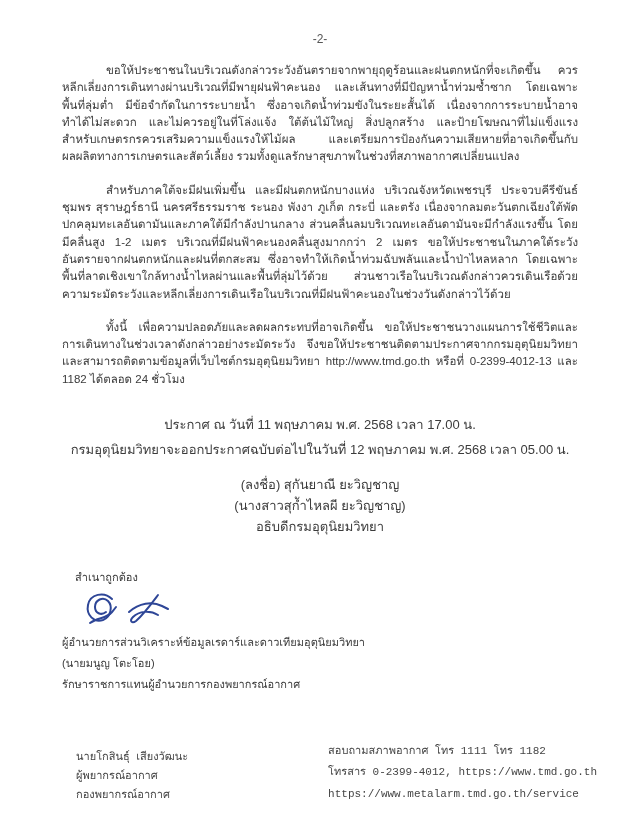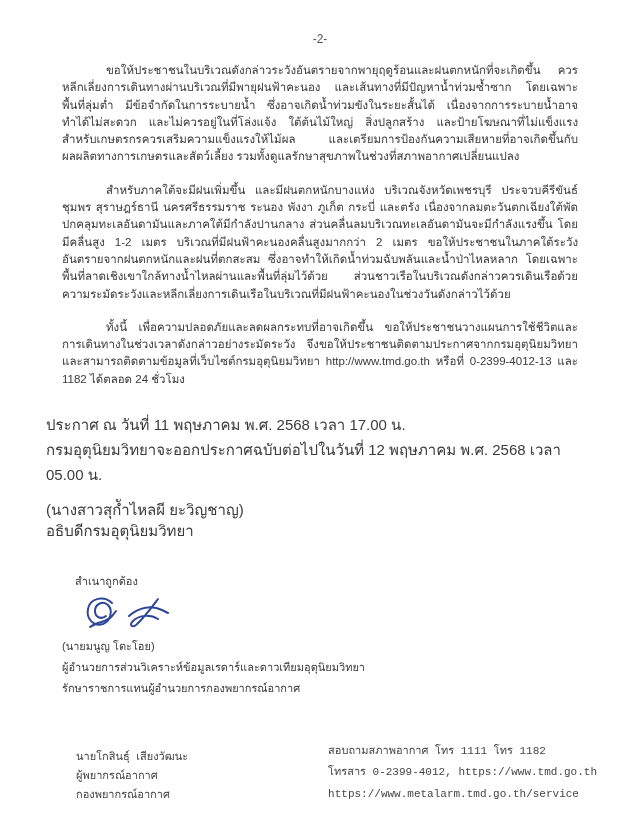--- a/index.html
+++ b/index.html
@@ -27,22 +27,22 @@
   .para {
     margin: 16px;
     font-size: 11.5px;
     line-height: 17.3px;
     text-align: justify;
     text-indent: 44px;
     color: #3b3b3b;
   }
   .para + .para { margin-top: 10px; }
   .center-block {
-    text-align: left;
-    font-size: 15px;
+    text-align: center;
+    font-size: 13px;
     color: #3b3b3b;
   }
   .date-block { margin-top: 24px; line-height: 25px; }
   .sign-block { margin-top: 12px; line-height: 21px; }
   .certify-block {
     margin-top: 30px;
     font-size: 11px;
     line-height: 21px;
   }
   .certify-label { margin-left: 29px; }
@@ -78,35 +78,36 @@
   <p class="para">ขอให้ประชาชนในบริเวณดังกล่าวระวังอันตรายจากพายุฤดูร้อนและฝนตกหนักที่จะเกิดขึ้น ควรหลีกเลี่ยงการเดินทางผ่านบริเวณที่มีพายุฝนฟ้าคะนอง และเส้นทางที่มีปัญหาน้ำท่วมซ้ำซาก โดยเฉพาะพื้นที่ลุ่มต่ำ มีข้อจำกัดในการระบายน้ำ ซึ่งอาจเกิดน้ำท่วมขังในระยะสั้นได้ เนื่องจากการระบายน้ำอาจทำได้ไม่สะดวก และไม่ควรอยู่ในที่โล่งแจ้ง ใต้ต้นไม้ใหญ่ สิ่งปลูกสร้าง และป้ายโฆษณาที่ไม่แข็งแรง สำหรับเกษตรกรควรเสริมความแข็งแรงให้ไม้ผล และเตรียมการป้องกันความเสียหายที่อาจเกิดขึ้นกับผลผลิตทางการเกษตรและสัตว์เลี้ยง รวมทั้งดูแลรักษาสุขภาพในช่วงที่สภาพอากาศเปลี่ยนแปลง</p>
   <p class="para">สำหรับภาคใต้จะมีฝนเพิ่มขึ้น และมีฝนตกหนักบางแห่ง บริเวณจังหวัดเพชรบุรี ประจวบคีรีขันธ์ ชุมพร สุราษฎร์ธานี นครศรีธรรมราช ระนอง พังงา ภูเก็ต กระบี่ และตรัง เนื่องจากลมตะวันตกเฉียงใต้พัดปกคลุมทะเลอันดามันและภาคใต้มีกำลังปานกลาง ส่วนคลื่นลมบริเวณทะเลอันดามันจะมีกำลังแรงขึ้น โดยมีคลื่นสูง 1-2 เมตร บริเวณที่มีฝนฟ้าคะนองคลื่นสูงมากกว่า 2 เมตร ขอให้ประชาชนในภาคใต้ระวังอันตรายจากฝนตกหนักและฝนที่ตกสะสม ซึ่งอาจทำให้เกิดน้ำท่วมฉับพลันและน้ำป่าไหลหลาก โดยเฉพาะพื้นที่ลาดเชิงเขาใกล้ทางน้ำไหลผ่านและพื้นที่ลุ่มไว้ด้วย ส่วนชาวเรือในบริเวณดังกล่าวควรเดินเรือด้วยความระมัดระวังและหลีกเลี่ยงการเดินเรือในบริเวณที่มีฝนฟ้าคะนองในช่วงวันดังกล่าวไว้ด้วย</p>
   <p class="para">ทั้งนี้ เพื่อความปลอดภัยและลดผลกระทบที่อาจเกิดขึ้น ขอให้ประชาชนวางแผนการใช้ชีวิตและการเดินทางในช่วงเวลาดังกล่าวอย่างระมัดระวัง จึงขอให้ประชาชนติดตามประกาศจากกรมอุตุนิยมวิทยา และสามารถติดตามข้อมูลที่เว็บไซต์กรมอุตุนิยมวิทยา http://www.tmd.go.th หรือที่ 0-2399-4012-13 และ 1182 ได้ตลอด 24 ชั่วโมง</p>
 
   <div class="center-block date-block">
     <div>ประกาศ ณ วันที่ 11 พฤษภาคม พ.ศ. 2568 เวลา 17.00 น.</div>
     <div>กรมอุตุนิยมวิทยาจะออกประกาศฉบับต่อไปในวันที่ 12 พฤษภาคม พ.ศ. 2568 เวลา 05.00 น.</div>
   </div>
 
   <div class="center-block sign-block">
+    <div>(ลงชื่อ) สุกันยาณี ยะวิญชาญ</div>
     <div>(นางสาวสุกัำไหลผี ยะวิญชาญ)</div>
     <div>อธิบดีกรมอุตุนิยมวิทยา</div>
   </div>
 
   <div class="certify-block">
     <div class="certify-label">สำเนาถูกต้อง</div>
     <svg class="handwritten-signature" viewBox="0 0 110 42" fill="none" xmlns="http://www.w3.org/2000/svg">
       <path d="M30 9 C22 1, 8 4, 6 15 C4 25, 12 33, 21 30 C29 27, 31 16, 26 11 C21 6, 13 10, 13 17 C13 23, 19 26, 24 22" stroke="#2e4697" stroke-width="2" stroke-linecap="round"></path>
       <path d="M8 33 C16 27, 24 29, 30 22 L34 17" stroke="#2e4697" stroke-width="2" stroke-linecap="round"></path>
       <path d="M76 5 C70 13, 62 24, 54 31 C50 34, 47 31, 51 27 C57 21, 68 20, 76 25" stroke="#2e4697" stroke-width="2" stroke-linecap="round"></path>
       <path d="M47 22 C57 13, 70 11, 80 16 L86 19" stroke="#2e4697" stroke-width="2" stroke-linecap="round"></path>
     </svg>
     <div class="certifier-lines">
+      <div>ผู้อำนวยการส่วนวิเคราะห์ข้อมูลเรดาร์และดาวเทียมอุตุนิยมวิทยา</div>
       <div>(นายมนูญ โตะโอย)</div>
-      <div>ผู้อำนวยการส่วนวิเคราะห์ข้อมูลเรดาร์และดาวเทียมอุตุนิยมวิทยา</div>
       <div>รักษาราชการแทนผู้อำนวยการกองพยากรณ์อากาศ</div>
     </div>
   </div>
 
   <div class="footer">
     <div class="footer-left">
       <div>นายโกสินธุ์ เสียงวัฒนะ</div>
       <div>ผู้พยากรณ์อากาศ</div>
       <div>กองพยากรณ์อากาศ</div>
     </div>

